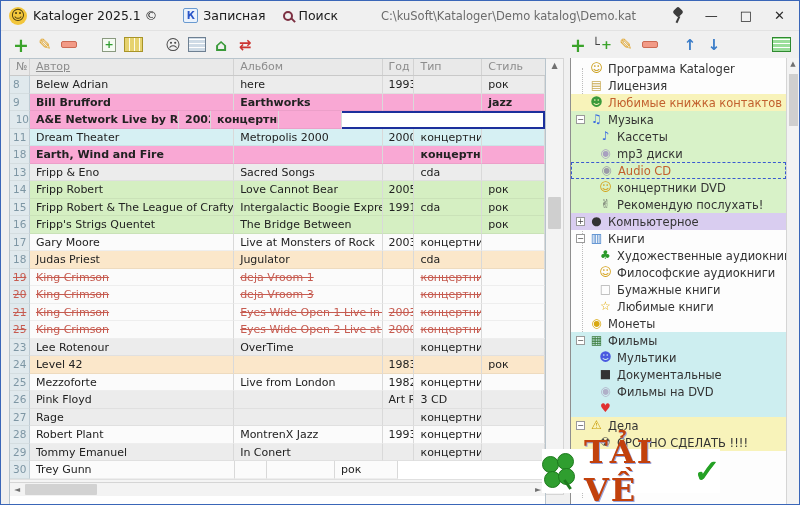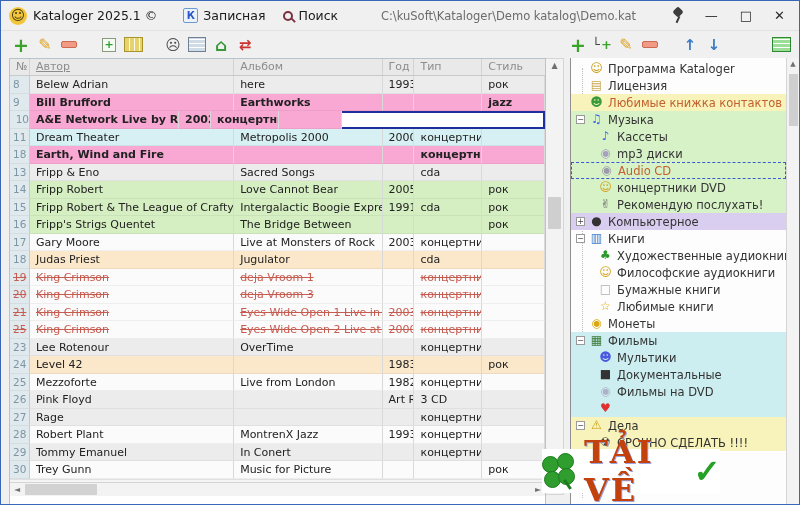--- a/index.html
+++ b/index.html
@@ -348,21 +348,20 @@
             <div class="c c-num">29</div>
             <div class="c c-author">Tommy Emanuel</div>
             <div class="c c-album">In Conert</div>
             <div class="c c-year"></div>
             <div class="c c-type">концертник</div>
             <div class="c c-style"></div>
           </div>
           <div class="trow bg-white">
             <div class="c c-num">30</div>
             <div class="c c-author">Trey Gunn</div>
-            <div class="c c-album">Music for Picture</div>
             <div class="c c-year"></div>
             <div class="c c-type"></div>
             <div class="c c-style">рок</div>
           </div>
         </div>
       <div class="partialrow"></div>
       <div class="hscroll">
         <span class="hs-arrow hs-left">◄</span>
         <span class="hs-thumb"></span>
         <span class="hs-arrow hs-right">►</span>

